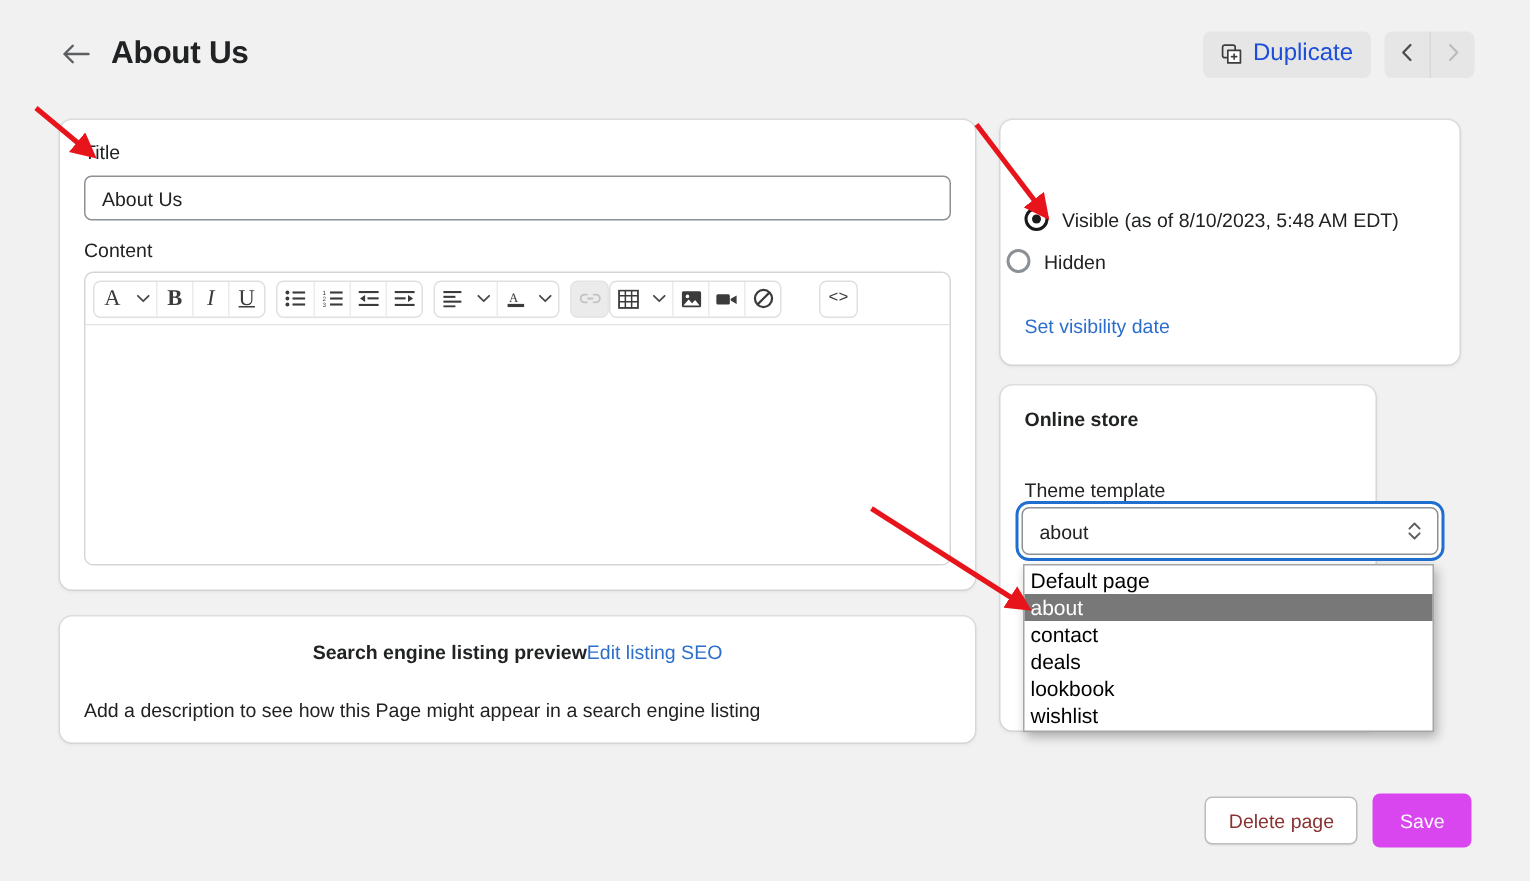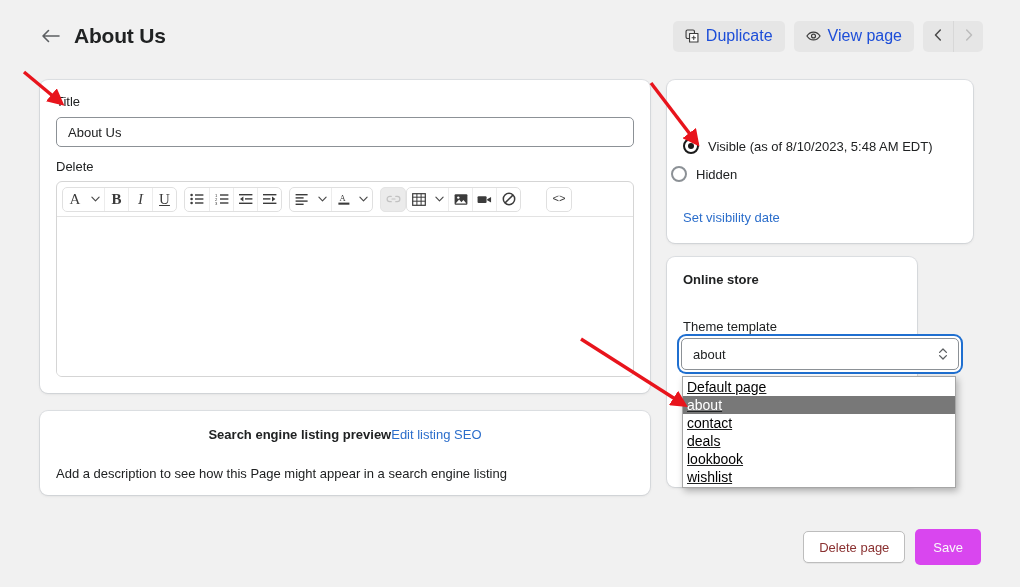--- a/index.html
+++ b/index.html
@@ -266,21 +266,20 @@
   #dropdown-list {
     position: absolute;
     left: 682px; top: 376px;
     width: 274px;
     background: #ffffff;
     border: 1px solid #a6a6a6;
     box-shadow: 2px 3px 7px rgba(0,0,0,.28);
     z-index: 30;
     font-family: "Liberation Sans", sans-serif;
     padding: 1px 0;
-    text-decoration: underline;
   }
   .dd-option {
     height: 18px;
     line-height: 18px;
     padding: 0 4px;
     font-size: 14px;
     color: #000;
     cursor: default;
     white-space: nowrap;
   }
@@ -346,29 +345,20 @@
     <button class="hbtn">
       <span>
         <svg width="14" height="14" viewBox="0 0 16 16" fill="none">
           <rect x="1.2" y="1.2" width="9.6" height="9.6" rx="1.6" stroke="#3d3d3d" stroke-width="1.3"></rect>
           <path d="M5.2 5.2h9.6v9.6H5.2z" fill="#fff" stroke="#3d3d3d" stroke-width="1.3" stroke-linejoin="round"></path>
           <path d="M10 8v4M8 10h4" stroke="#3d3d3d" stroke-width="1.2" stroke-linecap="round"></path>
         </svg>
       </span>
       <span>Duplicate</span>
     </button>
-    <button class="hbtn">
-      <span>
-        <svg width="15" height="14" viewBox="0 0 16 14" fill="none">
-          <path d="M1 7s2.6-4.2 7-4.2S15 7 15 7s-2.6 4.2-7 4.2S1 7 1 7z" stroke="#3d3d3d" stroke-width="1.3"></path>
-          <circle cx="8" cy="7" r="2.1" stroke="#3d3d3d" stroke-width="1.3"></circle>
-        </svg>
-      </span>
-      <span>View page</span>
-    </button>
     <div class="navgroup">
       <button class="navbtn">
         <span>
           <svg width="8" height="12" viewBox="0 0 8 12" fill="none">
             <path d="M6.3 1L1.5 6l4.8 5" stroke="#4b4b4b" stroke-width="1.5" stroke-linecap="round" stroke-linejoin="round"></path>
           </svg>
         </span>
       </button>
       <button class="navbtn divider disabled">
         <span>
@@ -377,21 +367,21 @@
           </svg>
         </span>
       </button>
     </div>
   </div>
 </div>
 
 <div class="card" id="main-card">
   <div class="field-label" id="title-label">Title</div>
   <input id="title-input" type="text" value="About Us" style="">
-  <div class="field-label" id="content-label">Delete</div>
+  <div class="field-label" id="content-label">Content</div>
 
   <div class="editor">
     <div class="editor-toolbar">
 
       <div class="tgroup">
         <button class="tbtn" style="font-family:'Liberation Serif',serif;font-size:15px;">A</button>
         <button class="tbtn chev">
           <svg width="9" height="6" viewBox="0 0 10 6">
               <path d="M1 1l4 4 4-4" stroke="#4a4a4a" stroke-width="1.3" fill="none" stroke-linecap="round" stroke-linejoin="round"></path>
             </svg>

